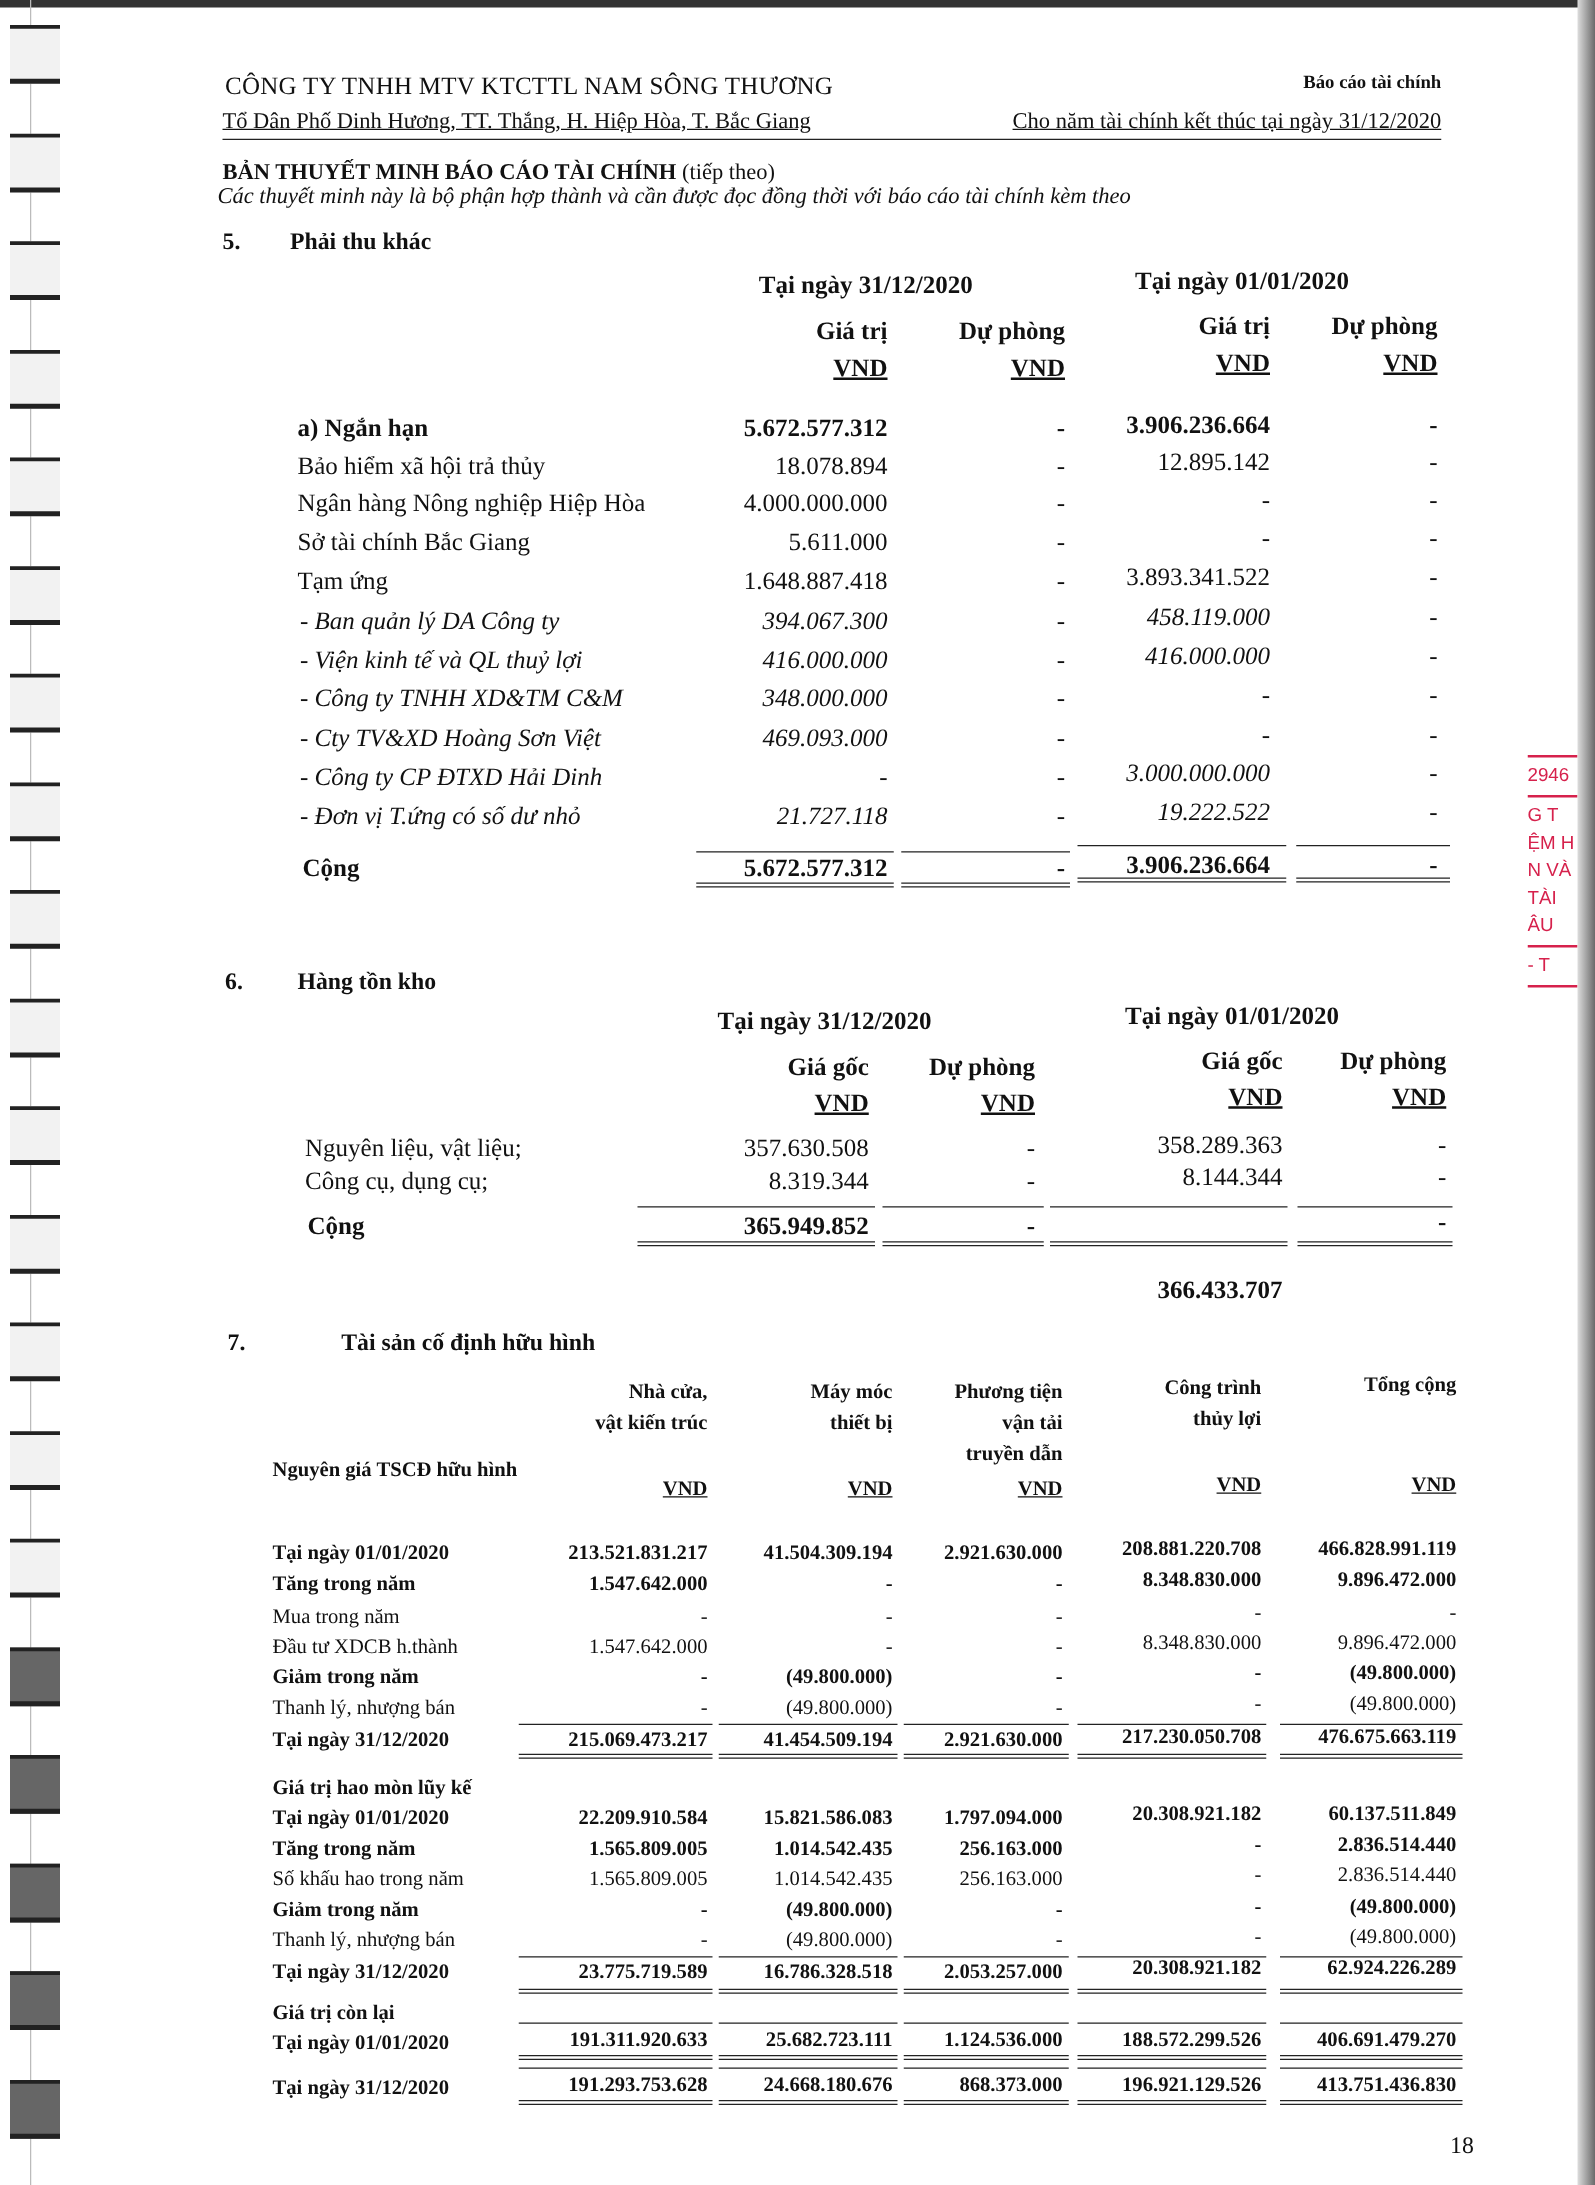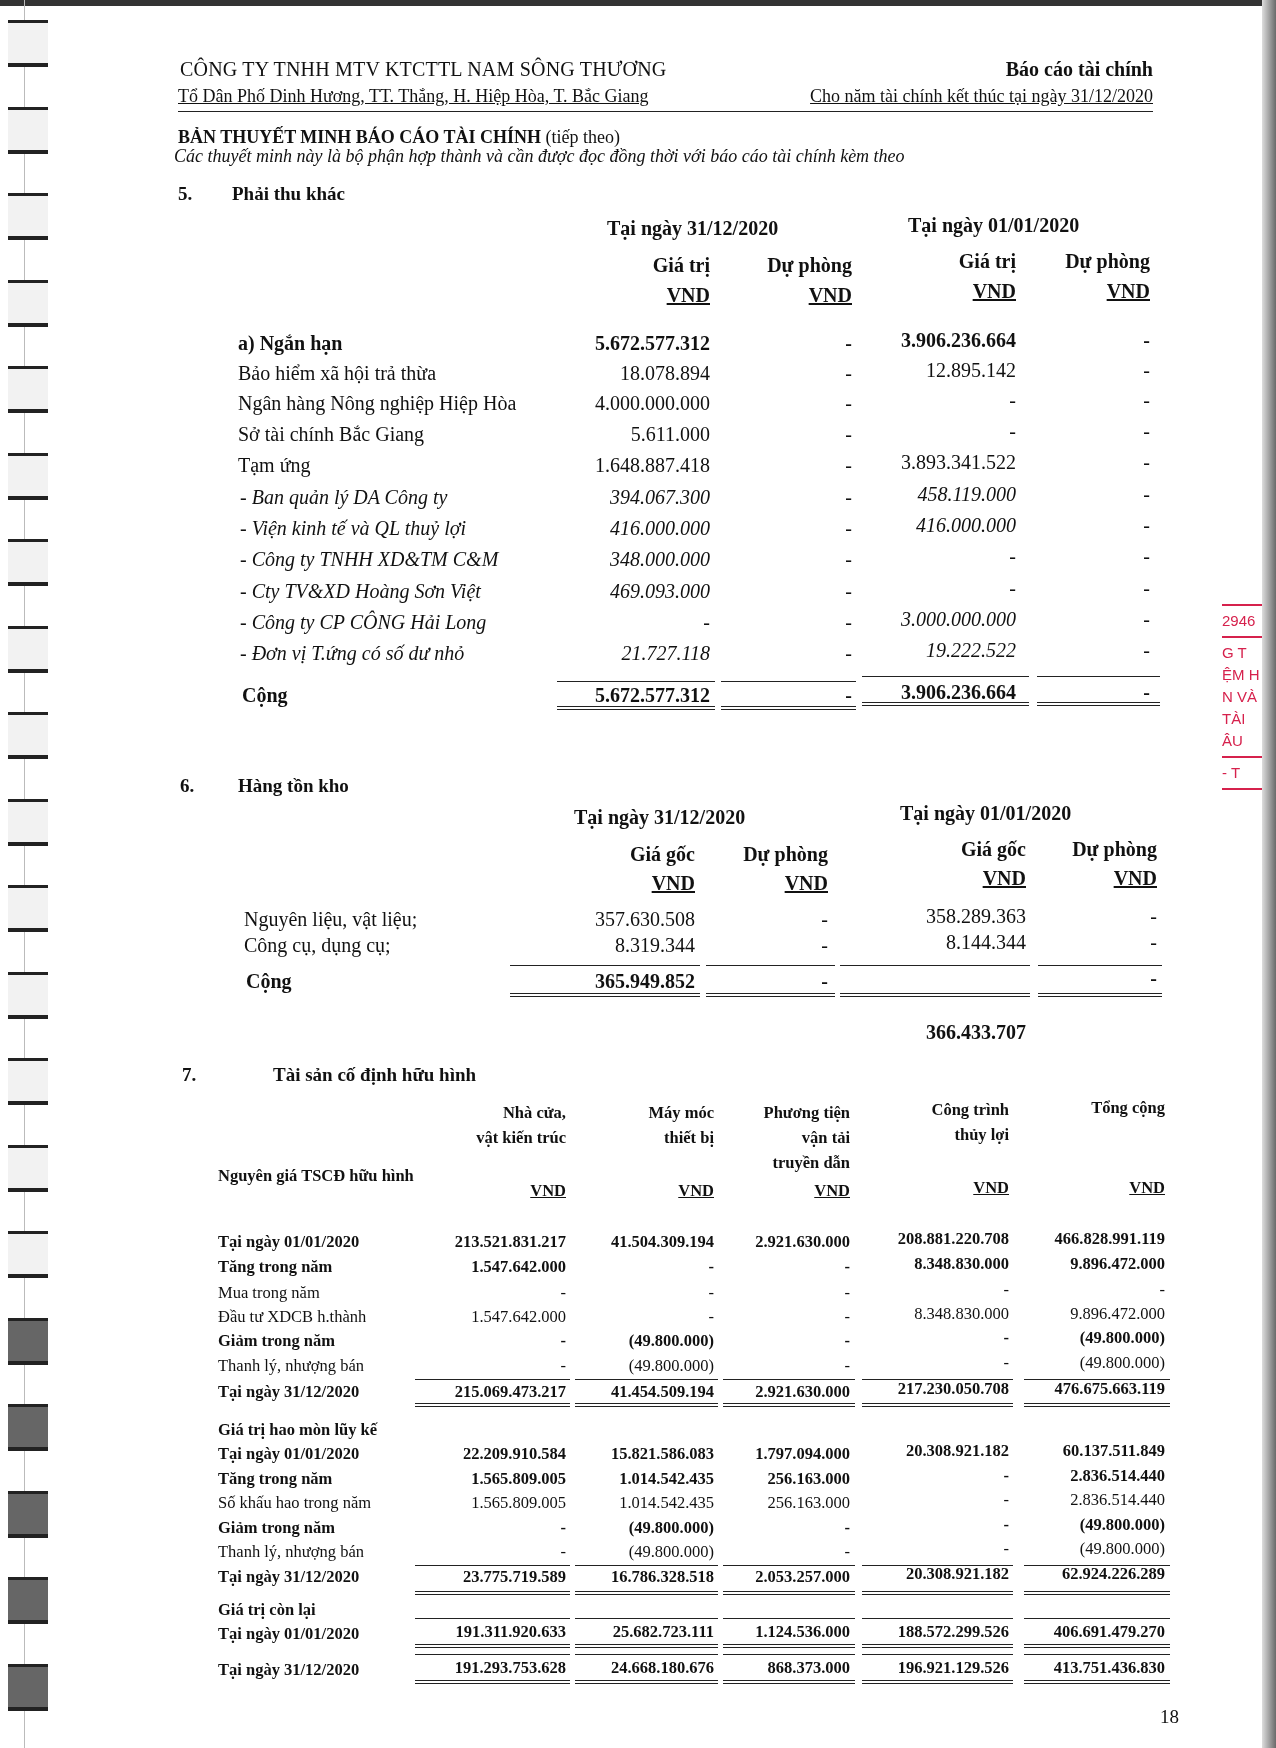--- a/index.html
+++ b/index.html
@@ -16,21 +16,21 @@
   .ring.dark { background: #666; }
   .spine { position: absolute; left: 24px; top: 0; width: 1px; height: 1748px; background: #bbb; }
 
   .stamp { position: absolute; left: 1222px; top: 600px; width: 40px; height: 220px; color: #d6214c;
            font-family: "Liberation Sans", sans-serif; font-size: 15px; line-height: 22px; overflow: hidden; }
   .stamp .rim { border-top: 2px solid #d6214c; width: 40px; margin: 4px 0; }
   .stamp div.t { white-space: nowrap; }
 
   .header { position: absolute; left: 178px; top: 58px; width: 975px; }
   .company { font-size: 20px; letter-spacing: 0.2px; position: absolute; left: 2px; top: 0; }
-  .report-title { font-size: 20px; font-weight: bold; position: absolute; right: 0; top: 0; }
+  .report-title { font-size: 15px; font-weight: bold; position: absolute; right: 0; top: 0; }
   .address { position: absolute; left: 0; top: 28px; font-size: 18px; text-decoration: underline; }
   .period { position: absolute; right: 0; top: 28px; font-size: 18px; text-decoration: underline; }
   .header-rule { position: absolute; left: 0; top: 53px; width: 975px; border-top: 1.5px solid #222; }
 
   .notes-title { position: absolute; left: 178px; top: 127px; font-size: 18px; }
   .notes-title b { font-weight: bold; }
   .notes-sub { position: absolute; left: 174px; top: 146px; font-size: 18px; font-style: italic; }
 
   .sec-num { position: absolute; font-size: 19px; font-weight: bold; }
   .sec-title { position: absolute; font-size: 19px; font-weight: bold; }
@@ -121,21 +121,21 @@
     <div class="abs hdr b u r" style="right:424px; top:284px;">VND</div>
     <div class="abs hdr b r" style="right:260px; top:250px;">Giá trị</div>
     <div class="abs hdr b u r" style="right:260px; top:280px;">VND</div>
     <div class="abs hdr b r" style="right:126px; top:250px;">Dự phòng</div>
     <div class="abs hdr b u r" style="right:126px; top:280px;">VND</div>
     <div class="abs lbl b" style="left:238px; top:332px;">a) Ngắn hạn</div>
     <div class="abs num r b" style="right:566px; top:332px;">5.672.577.312</div>
     <div class="abs num r b" style="right:424px; top:332px;">-</div>
     <div class="abs num r b" style="right:260px; top:329px;">3.906.236.664</div>
     <div class="abs num r b" style="right:126px; top:329px;">-</div>
-    <div class="abs lbl" style="left:238px; top:362px;">Bảo hiểm xã hội trả thừa</div>
+    <div class="abs lbl" style="left:238px; top:362px;">Bảo hiểm xã hội trả thủy</div>
     <div class="abs num r" style="right:566px; top:362px;">18.078.894</div>
     <div class="abs num r" style="right:424px; top:362px;">-</div>
     <div class="abs num r" style="right:260px; top:359px;">12.895.142</div>
     <div class="abs num r" style="right:126px; top:359px;">-</div>
     <div class="abs lbl" style="left:238px; top:392px;">Ngân hàng Nông nghiệp Hiệp Hòa</div>
     <div class="abs num r" style="right:566px; top:392px;">4.000.000.000</div>
     <div class="abs num r" style="right:424px; top:392px;">-</div>
     <div class="abs num r" style="right:260px; top:389px;">-</div>
     <div class="abs num r" style="right:126px; top:389px;">-</div>
     <div class="abs lbl" style="left:238px; top:423px;">Sở tài chính Bắc Giang</div>
@@ -161,21 +161,21 @@
     <div class="abs lbl i" style="left:240px; top:548px;">- Công ty TNHH XD&amp;TM C&amp;M</div>
     <div class="abs num r i" style="right:566px; top:548px;">348.000.000</div>
     <div class="abs num r" style="right:424px; top:548px;">-</div>
     <div class="abs num r i" style="right:260px; top:545px;">-</div>
     <div class="abs num r" style="right:126px; top:545px;">-</div>
     <div class="abs lbl i" style="left:240px; top:580px;text-align:center;">- Cty TV&amp;XD Hoàng Sơn Việt</div>
     <div class="abs num r i" style="right:566px; top:580px;">469.093.000</div>
     <div class="abs num r" style="right:424px; top:580px;">-</div>
     <div class="abs num r i" style="right:260px; top:577px;">-</div>
     <div class="abs num r" style="right:126px; top:577px;">-</div>
-    <div class="abs lbl i" style="left:240px; top:611px;">- Công ty CP CÔNG Hải Long</div>
+    <div class="abs lbl i" style="left:240px; top:611px;">- Công ty CP ĐTXD Hải Dinh</div>
     <div class="abs num r i" style="right:566px; top:611px;">-</div>
     <div class="abs num r" style="right:424px; top:611px;">-</div>
     <div class="abs num r i" style="right:260px; top:608px;">3.000.000.000</div>
     <div class="abs num r" style="right:126px; top:608px;">-</div>
     <div class="abs lbl i" style="left:240px; top:642px;">- Đơn vị T.ứng có số dư nhỏ</div>
     <div class="abs num r i" style="right:566px; top:642px;">21.727.118</div>
     <div class="abs num r" style="right:424px; top:642px;">-</div>
     <div class="abs num r i" style="right:260px; top:639px;">19.222.522</div>
     <div class="abs num r" style="right:126px; top:639px;">-</div>
     <div class="line" style="left:557px; top:681px; width:158px;"></div>

